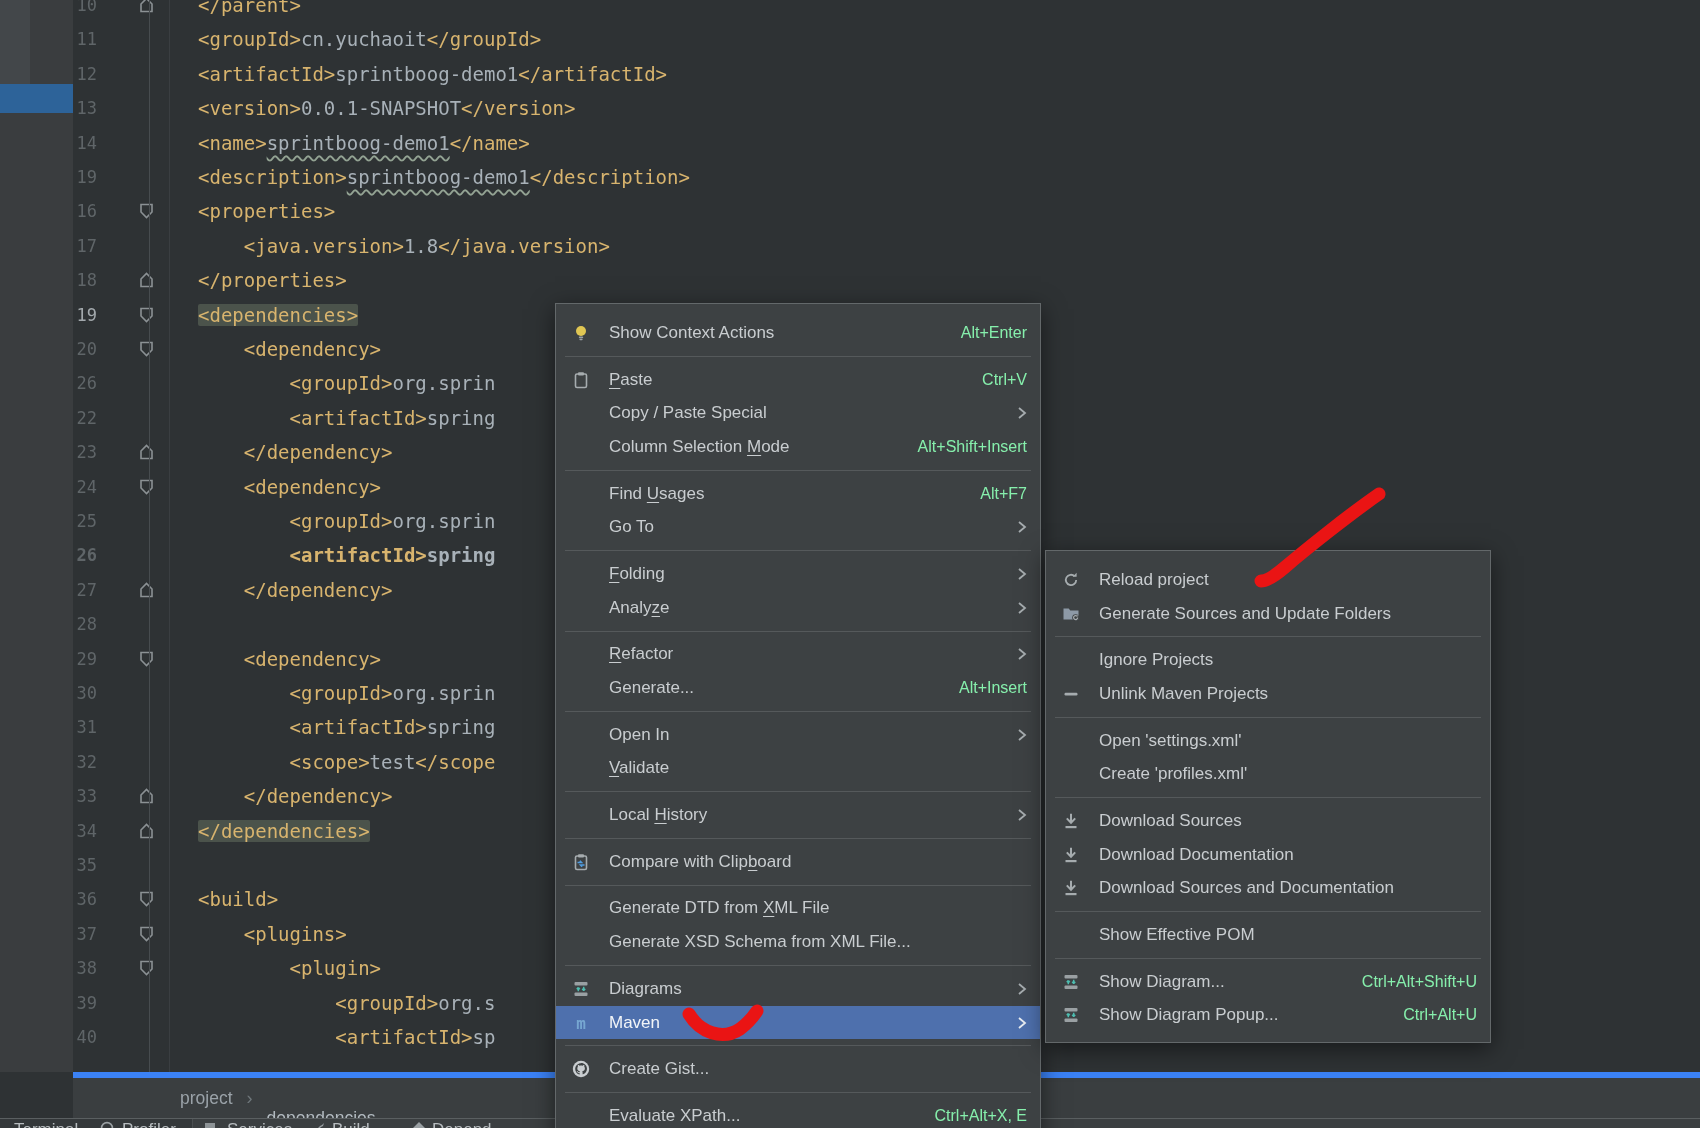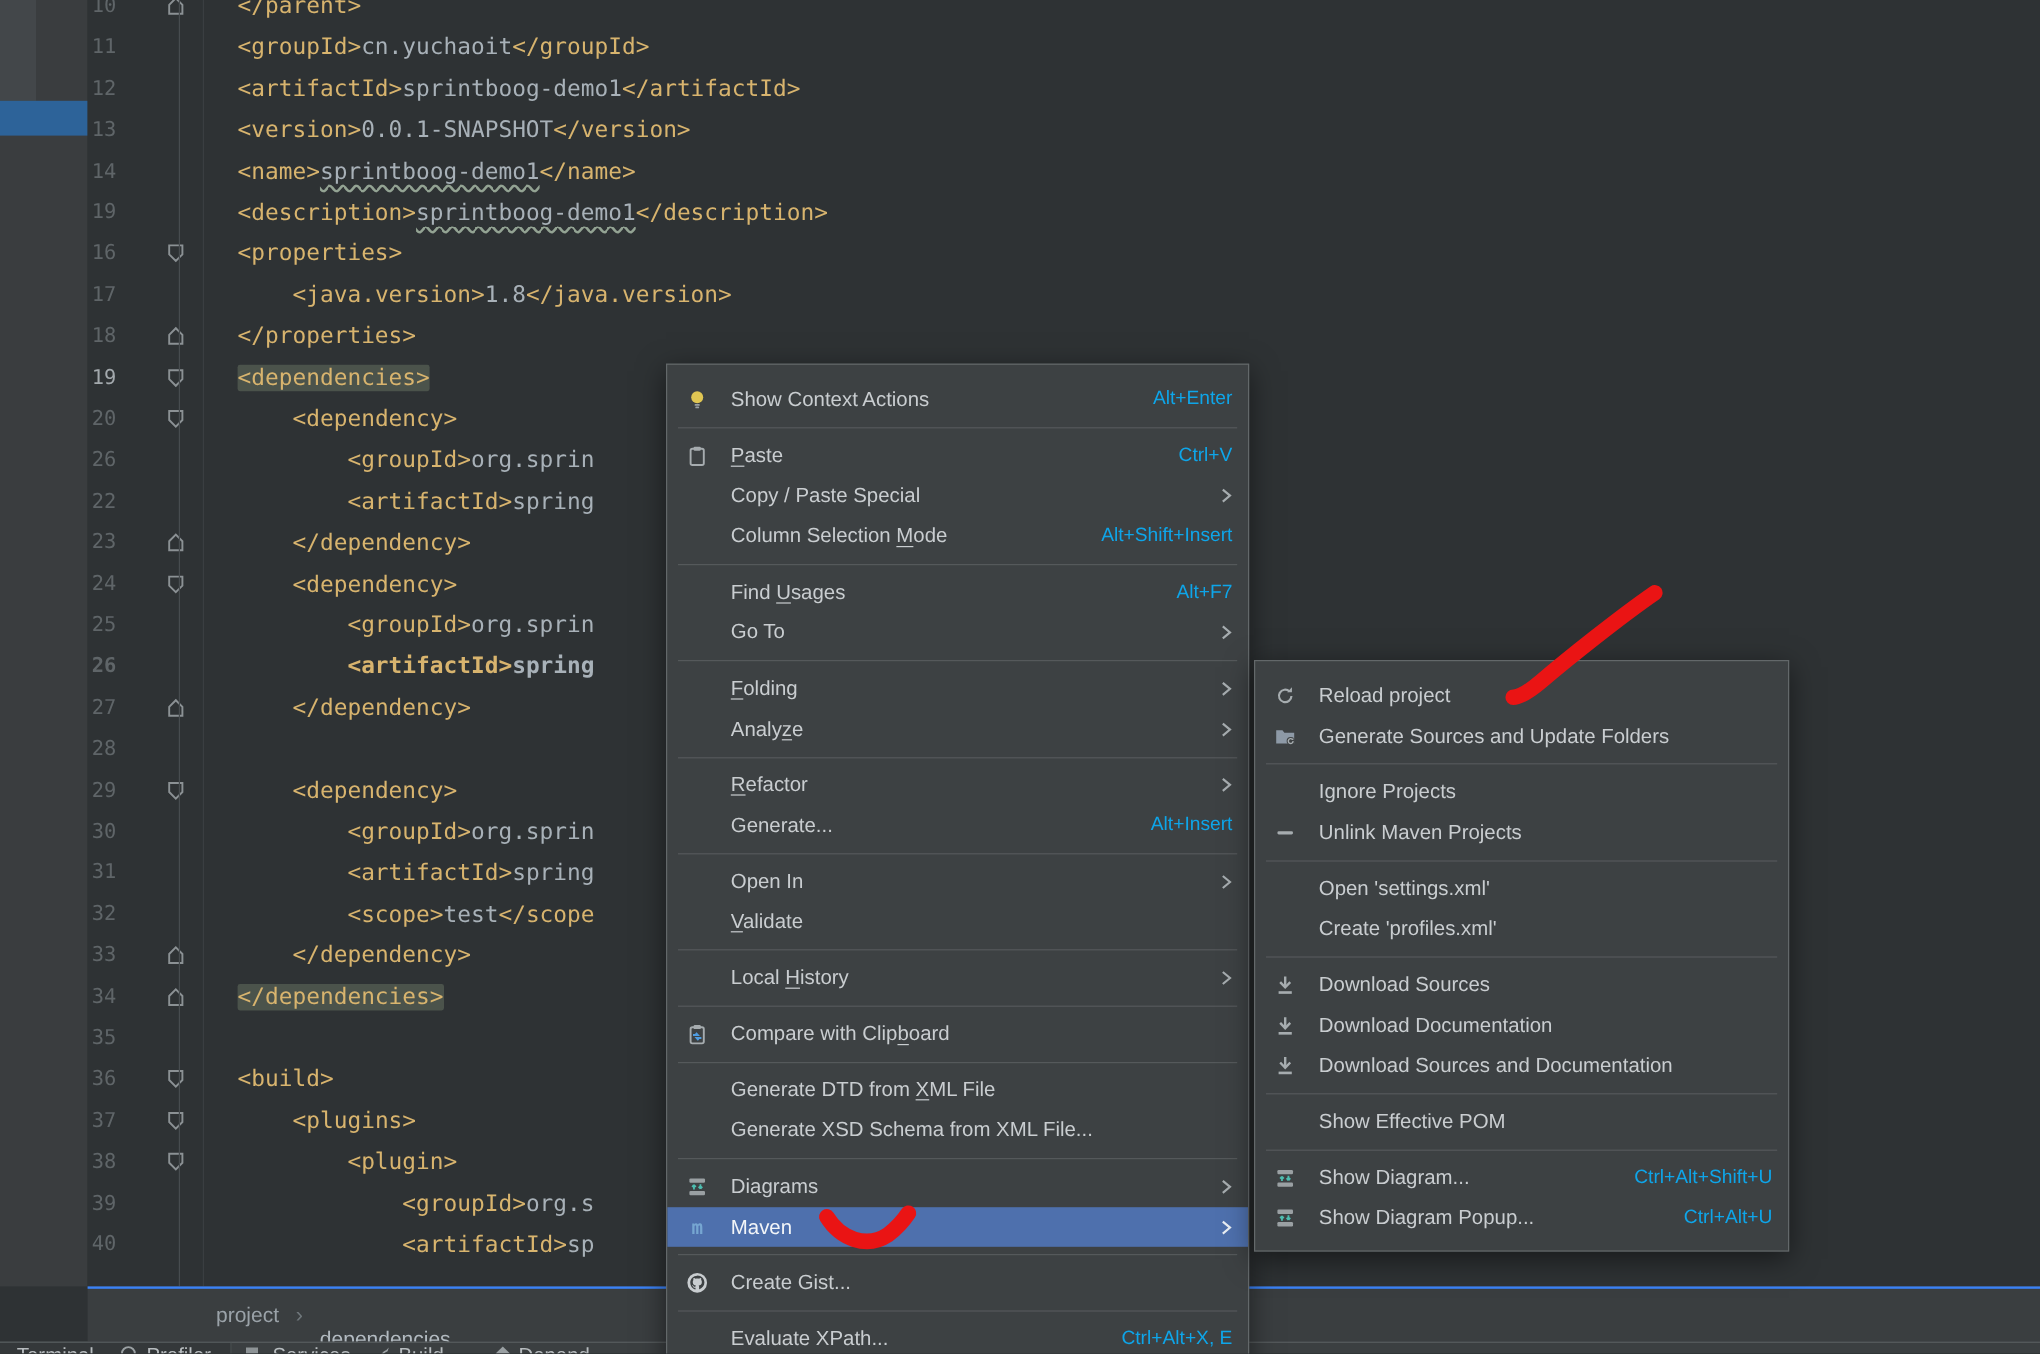--- a/index.html
+++ b/index.html
@@ -42,28 +42,28 @@
   #context-menu{left:555px;top:303px;width:486px;height:840px;overflow:hidden;}
   #maven-submenu{left:1045px;top:550px;width:446px;z-index:11;}
   .menu-row{display:flex;align-items:center;height:33.7px;padding:0 13px 0 15px;}
   .menu-row.selected{background:#4e70ad;}
   .menu-row.selected .mi-label{color:#f2f5f8;}
   .menu-row.selected .mi-arrow svg path{stroke:#e8edf2;}
   .mi-icon{width:30px;flex:0 0 30px;display:flex;align-items:center;justify-content:flex-start;}
   .mi-icon svg{display:block;}
   .mi-label{margin-left:8px;font-size:17px;color:#c9cdd0;white-space:nowrap;}
   .mi-label u{text-decoration:underline;text-underline-offset:3px;}
-  .mi-short{margin-left:auto;font-size:16px;color:#0ea5e9;white-space:nowrap;padding-left:24px;}
+  .mi-short{margin-left:auto;font-size:16px;color:#86efac;white-space:nowrap;padding-left:24px;}
   .mi-arrow{width:14px;flex:0 0 14px;margin-left:8px;display:flex;justify-content:flex-end;}
   .menu-sep{height:13px;display:flex;align-items:center;padding:0 9px;}
   .menu-sep div{height:1px;width:100%;background:#55595b;}
   
   #breadcrumb-bar{
     position:absolute;left:73px;top:1072px;width:1627px;height:46px;background:#3a3e40;
-    border-top:2px solid #3b82f6;display:flex;align-items:center;z-index:4;box-sizing:border-box;
+    border-top:6px solid #3b82f6;display:flex;align-items:center;z-index:4;box-sizing:border-box;
   }
   #breadcrumb-bar .crumb{font-size:17.5px;color:#9aa2a8;}
   #breadcrumb-bar .crumb.last{color:#b2bac0;margin-top:40px;}
   #breadcrumb-bar .chev{color:#6f777b;font-size:18px;margin:0 14px;}
   
   #status-bar{
     position:absolute;left:0;top:1118px;width:1700px;height:10px;background:#3b3f41;
     border-top:1px solid #5a5f61;overflow:hidden;z-index:5;box-sizing:border-box;
   }
   #status-bar .seg{position:absolute;left:0;top:0;width:192px;height:30px;background:#34383a;border-right:1px solid #4a4e50;}

